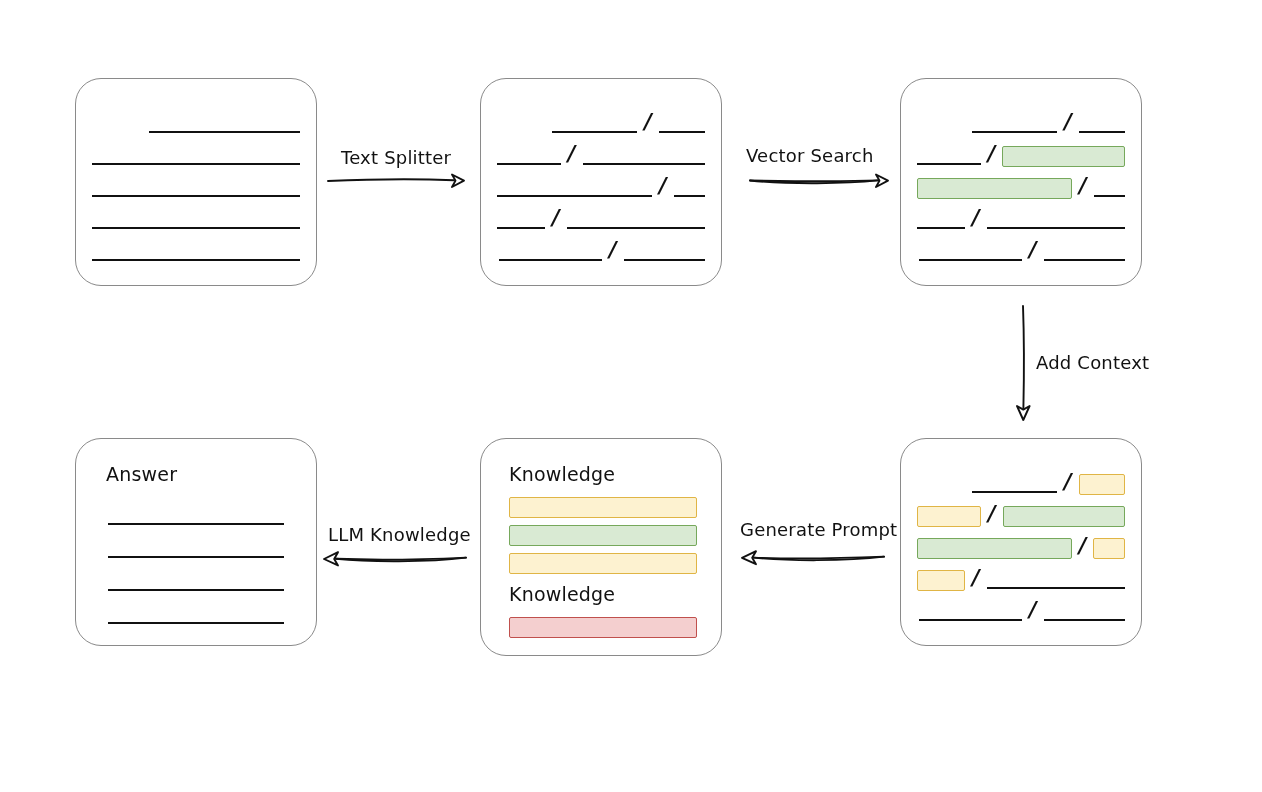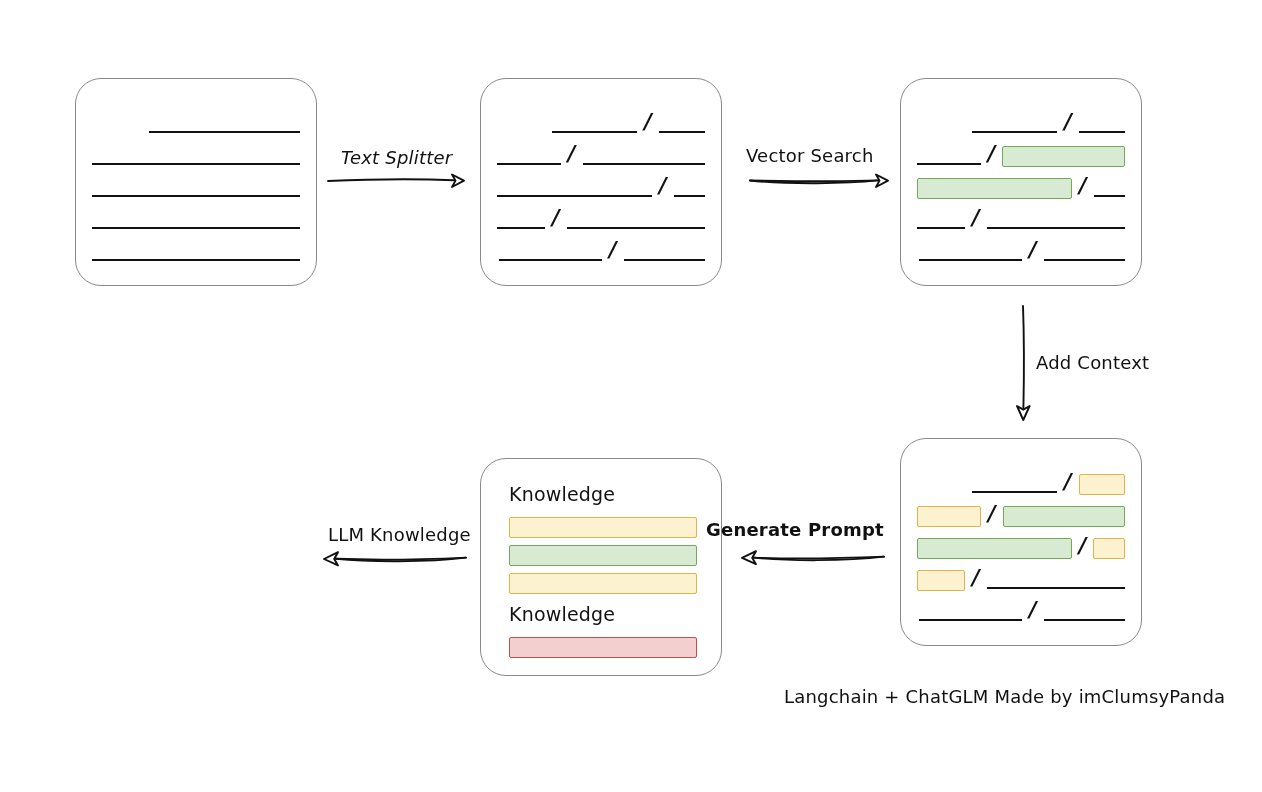--- a/index.html
+++ b/index.html
@@ -157,35 +157,52 @@
         </div>
         <div class="row" style="top: 162px; padding-left: 16px; padding-right: 16px;">
           <span class="spacer" style="width: 2px;"></span>
           <span class="seg line" style="width: 104px;"></span>
           <span class="slash">/</span>
           <span class="seg line" style="width: 82px;"></span>
         </div>
       </div>
   </div>
 
-  <div class="box" style="left:480px;top:438px;width:242px;height:218px;margin-top:20px;">
+  <div class="box" style="left:480px;top:438px;width:242px;height:218px;">
     <div class="boxhead" style="left:28px;top:24px;">Knowledge</div>
     <div id="knowledge-bars">
         <div class="bar yellow" style="left: 28px; top: 58px; width: 188px;"></div>
         <div class="bar green" style="left: 28px; top: 86px; width: 188px;"></div>
         <div class="bar yellow" style="left: 28px; top: 114px; width: 188px;"></div>
       </div>
     <div class="boxhead" style="left:28px;top:144px;">Knowledge</div>
     <div id="question-bars">
         <div class="bar red" style="left: 28px; top: 178px; width: 188px;"></div>
       </div>
   </div>
 
-
-  <div class="alabel" style="left:341px;top:147px;font-style:italic;">Text Splitter</div>
+  <div class="box" style="left:75px;top:438px;width:242px;height:208px;">
+    <div class="boxhead" style="left:30px;top:24px;">Answer</div>
+    <div class="rows">
+        <div class="row" style="top: 66px; padding-left: 32px; padding-right: 32px;">
+          <span class="seg line" style="width: 180px;"></span>
+        </div>
+        <div class="row" style="top: 99px; padding-left: 32px; padding-right: 32px;">
+          <span class="seg line" style="width: 180px;"></span>
+        </div>
+        <div class="row" style="top: 132px; padding-left: 32px; padding-right: 32px;">
+          <span class="seg line" style="width: 180px;"></span>
+        </div>
+        <div class="row" style="top: 165px; padding-left: 32px; padding-right: 32px;">
+          <span class="seg line" style="width: 180px;"></span>
+        </div>
+      </div>
+  </div>
+
+  <div class="alabel" style="left:341px;top:147px;">Text Splitter</div>
   <div class="arrow" style="left:326px;top:170px;">
     <svg width="140" height="22" viewBox="0 0 140 22">
       <path d="M2,11 C40,9.4 95,9.0 128,10.2" fill="none" stroke="#111" stroke-width="1.9" stroke-linecap="round"></path>
       <path d="M126,4.5 L138,10.6 L126,17 L129.5,10.6 Z" fill="none" stroke="#111" stroke-width="1.9" stroke-linejoin="round"></path>
     </svg>
   </div>
 
   <div class="alabel" style="left:746px;top:145px;">Vector Search</div>
   <div class="arrow" style="left:748px;top:170px;">
     <svg width="142" height="22" viewBox="0 0 142 22">
@@ -196,33 +213,32 @@
   </div>
 
   <div class="alabel" style="left:1036px;top:352px;">Add Context</div>
   <div class="arrow" style="left:1012px;top:304px;">
     <svg width="24" height="118" viewBox="0 0 24 118">
       <path d="M11,2 C12.4,40 12.0,76 11.4,104" fill="none" stroke="#111" stroke-width="1.9" stroke-linecap="round"></path>
       <path d="M5,102 L11.3,116 L17.6,102 L11.3,105.6 Z" fill="none" stroke="#111" stroke-width="1.9" stroke-linejoin="round"></path>
     </svg>
   </div>
 
-  <div class="alabel" style="left:706px;top:519px;font-weight:bold;">Generate Prompt</div>
+  <div class="alabel" style="left:740px;top:519px;">Generate Prompt</div>
   <div class="arrow" style="left:738px;top:547px;">
     <svg width="148" height="22" viewBox="0 0 148 22">
       <path d="M146,9.6 C108,14.4 48,14.0 16,10.6" fill="none" stroke="#111" stroke-width="1.9" stroke-linecap="round"></path>
       <path d="M146,9.6 C106,11.2 48,11.8 16,10.6" fill="none" stroke="#111" stroke-width="1.9" stroke-linecap="round"></path>
       <path d="M18,4.2 L4,10.8 L18,17.2 L14.2,10.8 Z" fill="none" stroke="#111" stroke-width="1.9" stroke-linejoin="round"></path>
     </svg>
   </div>
 
   <div class="alabel" style="left:328px;top:524px;">LLM Knowledge</div>
   <div class="arrow" style="left:320px;top:548px;">
     <svg width="148" height="22" viewBox="0 0 148 22">
       <path d="M146,9.6 C108,14.4 48,14.2 16,10.8" fill="none" stroke="#111" stroke-width="1.9" stroke-linecap="round"></path>
       <path d="M146,9.6 C106,11.4 48,12.0 16,10.8" fill="none" stroke="#111" stroke-width="1.9" stroke-linecap="round"></path>
       <path d="M18,4.2 L4,11 L18,17.4 L14.2,11 Z" fill="none" stroke="#111" stroke-width="1.9" stroke-linejoin="round"></path>
     </svg>
   </div>
 
-  <div class="footer" style="left:784px;top:686px;">Langchain + ChatGLM Made by imClumsyPanda</div>
 
 </div>
 
 </body></html>

